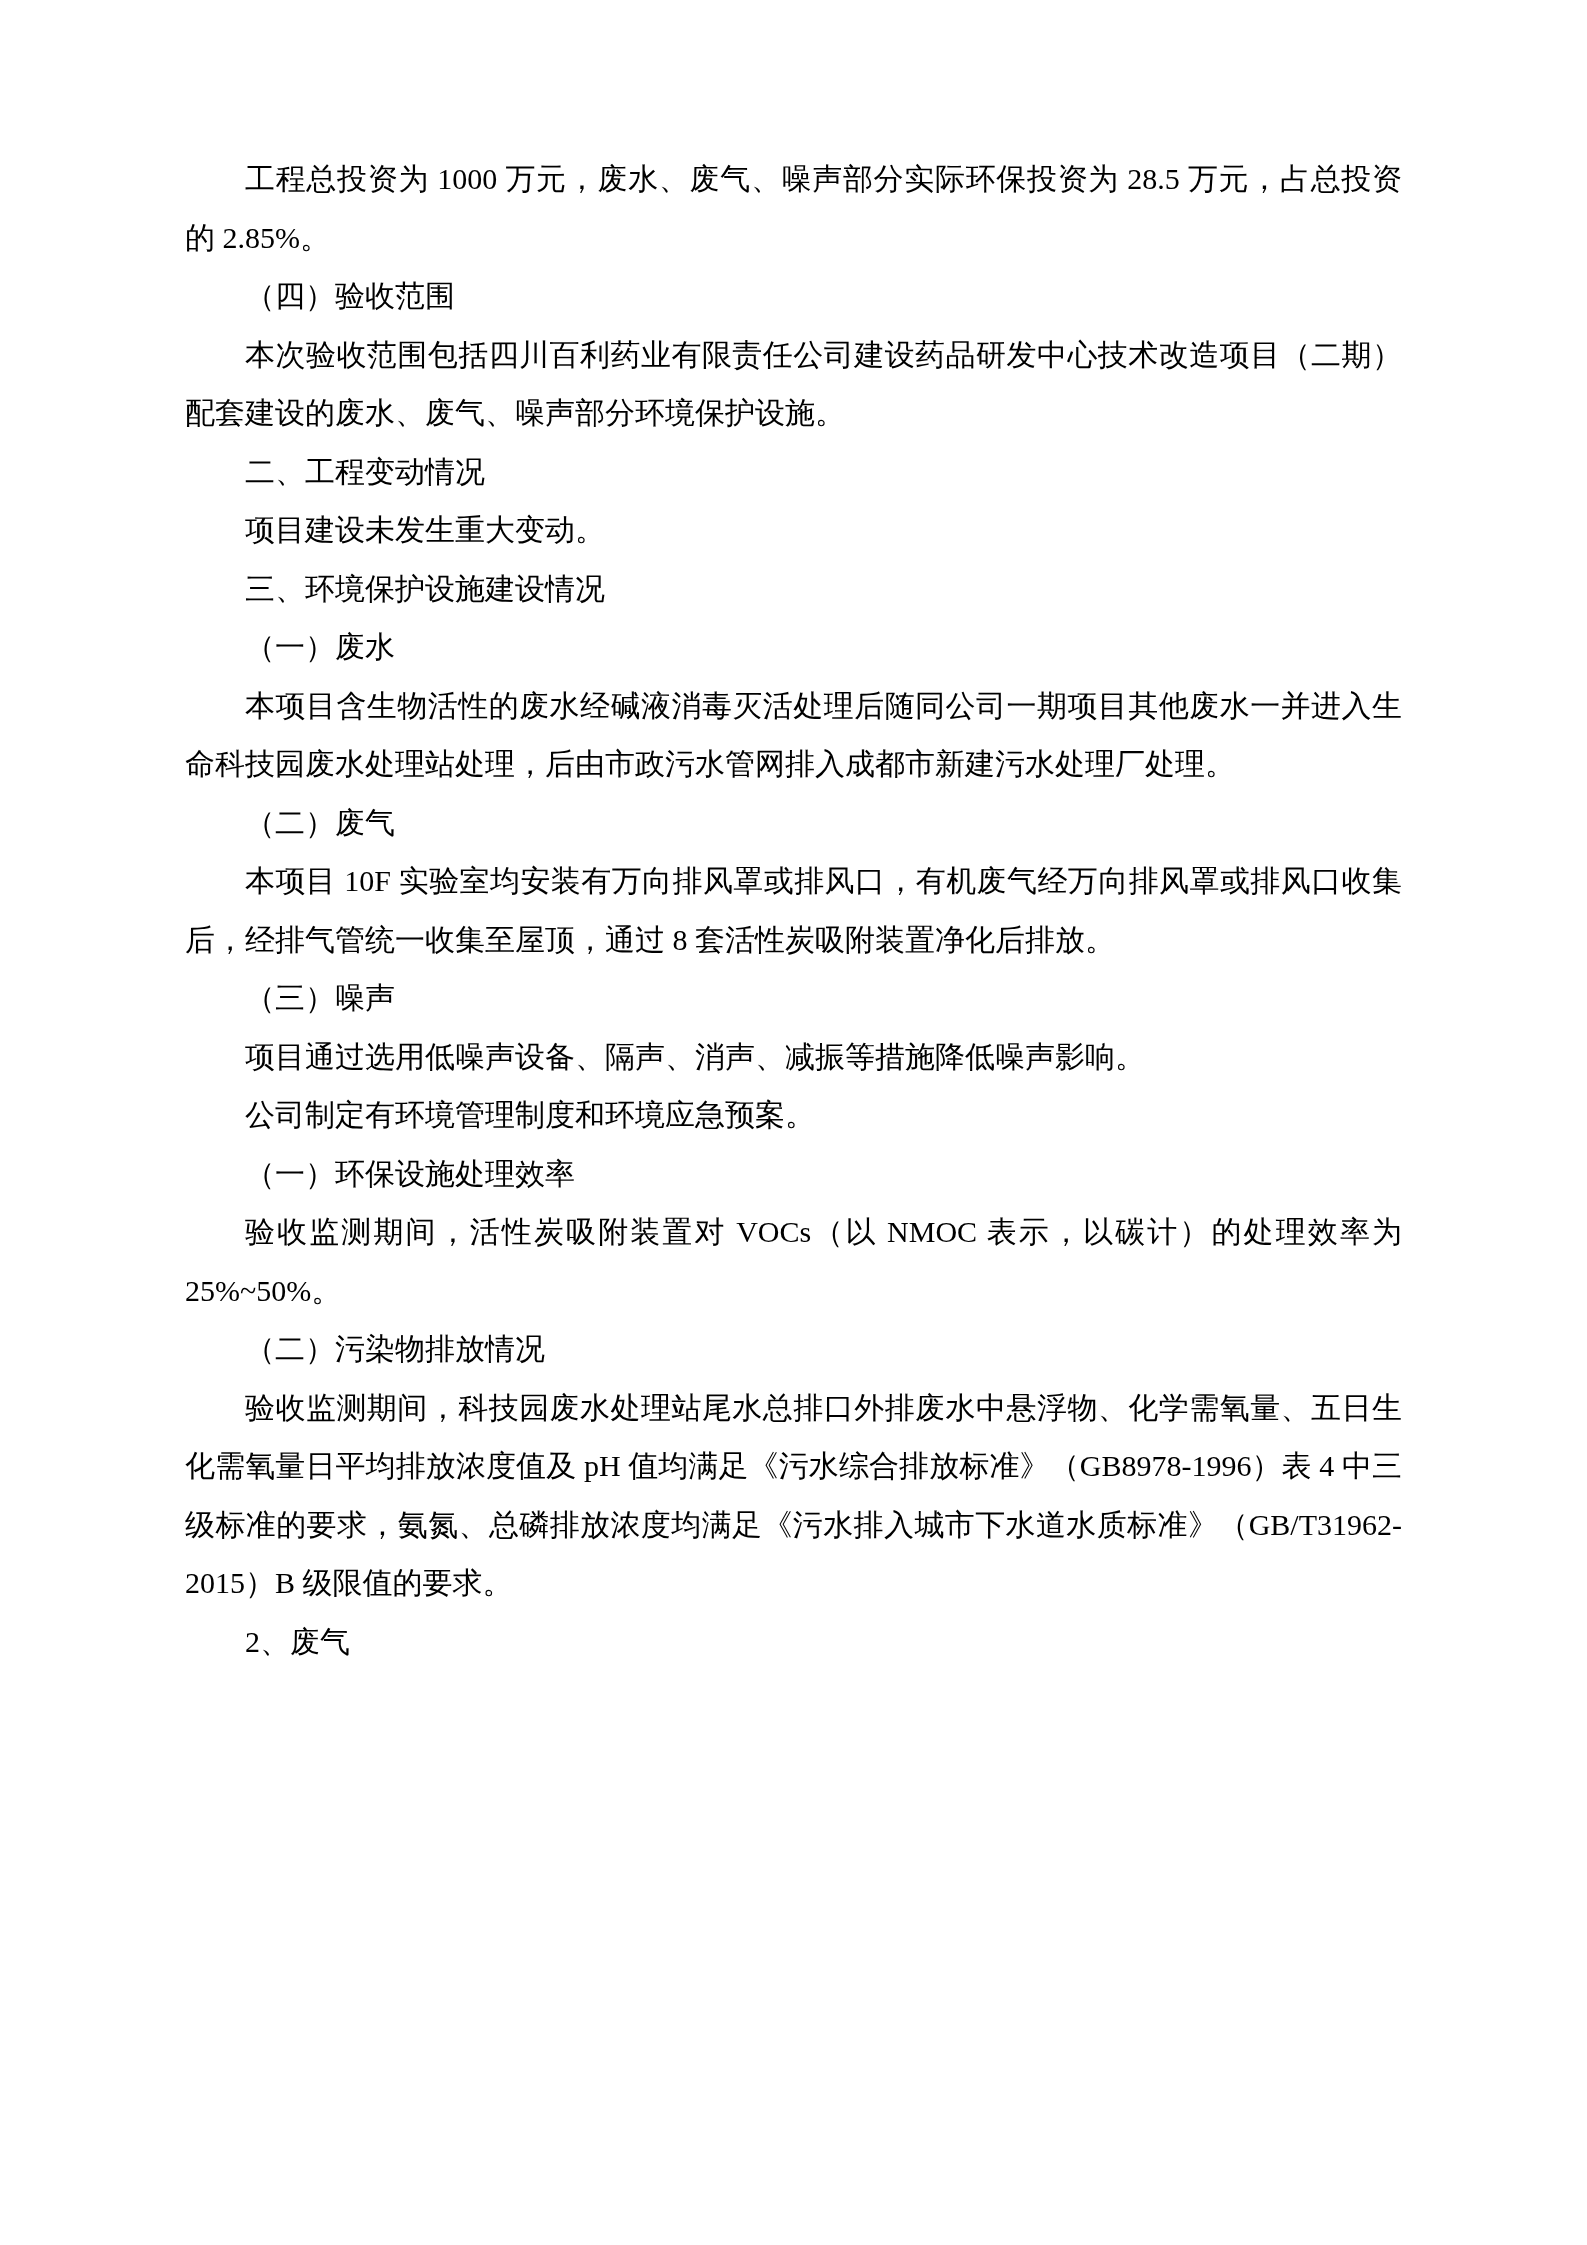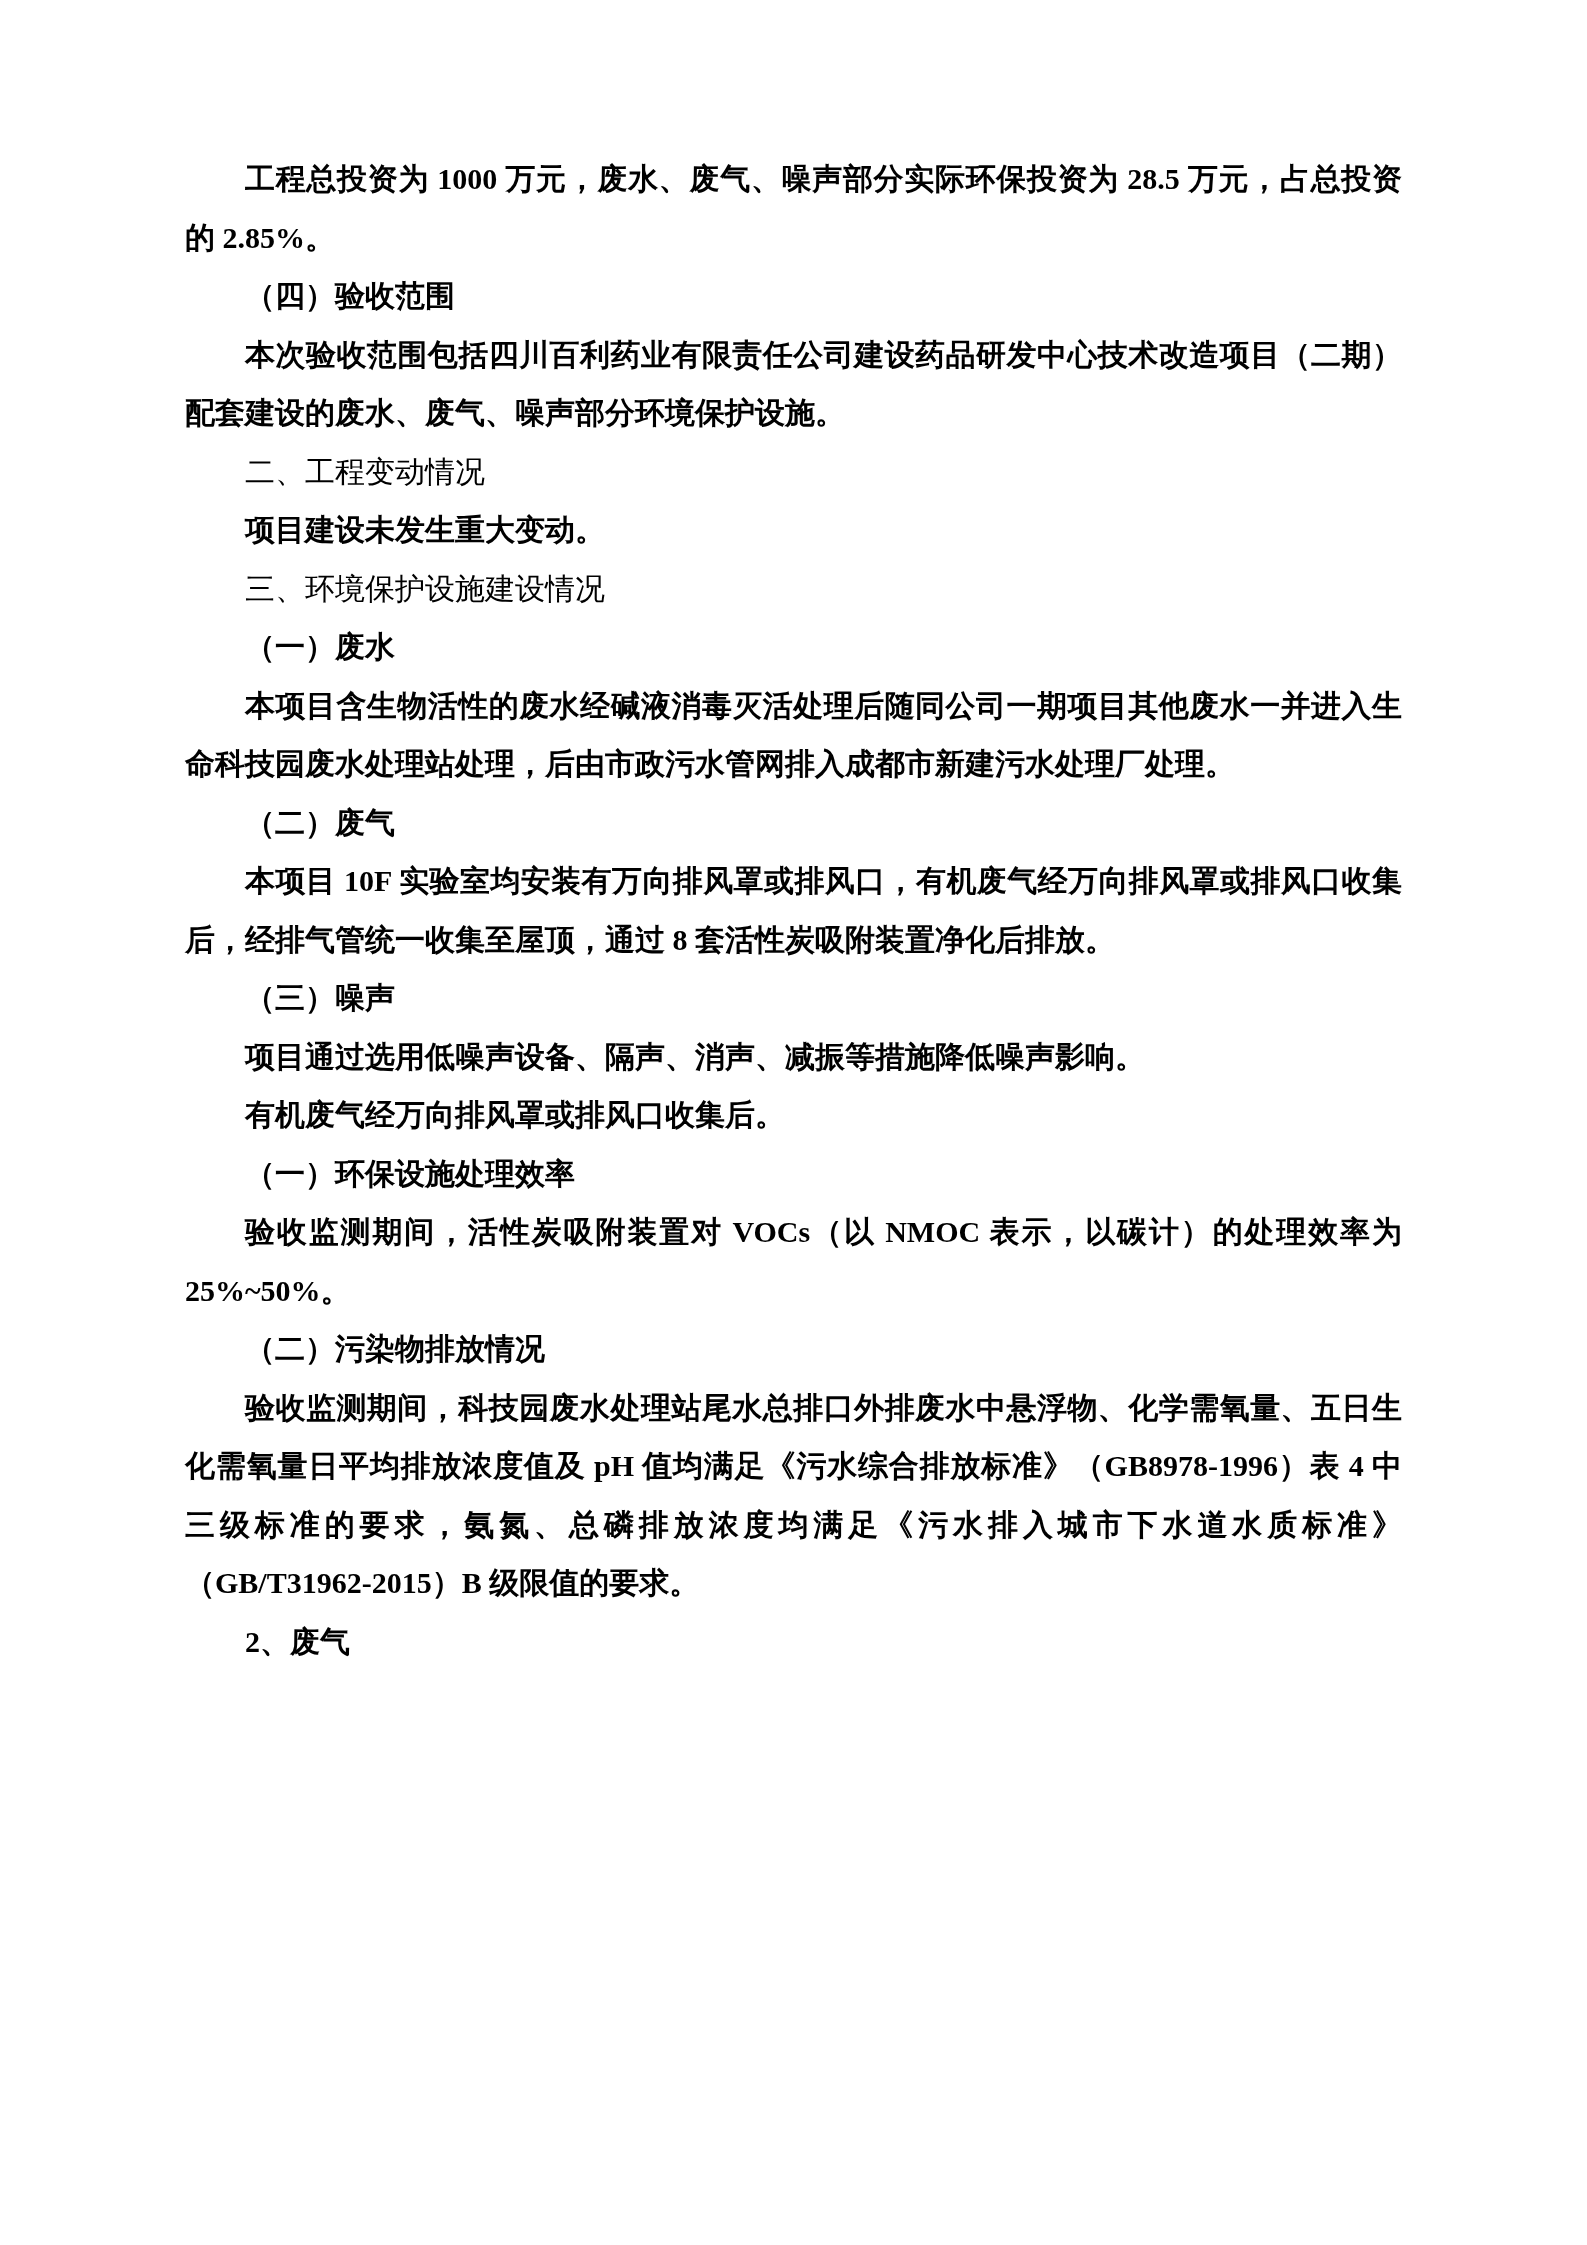--- a/index.html
+++ b/index.html
@@ -19,21 +19,20 @@
   }
   .doc-body {
     font-size: 30px;
     line-height: 1.95;
     text-align: justify;
     text-justify: inter-ideograph;
   }
   p {
     margin: 0;
     padding: 0;
-    font-weight: bold;
   }
   .para {
     text-indent: 2em;
   }
   .heading {
     text-indent: 2em;
     font-weight: normal;
   }
   .subheading {
     text-indent: 2em;
@@ -49,20 +48,20 @@
       <p class="para">本次验收范围包括四川百利药业有限责任公司建设药品研发中心技术改造项目（二期）配套建设的废水、废气、噪声部分环境保护设施。</p>
       <p class="heading">二、工程变动情况</p>
       <p class="para">项目建设未发生重大变动。</p>
       <p class="heading">三、环境保护设施建设情况</p>
       <p class="subheading">（一）废水</p>
       <p class="para">本项目含生物活性的废水经碱液消毒灭活处理后随同公司一期项目其他废水一并进入生命科技园废水处理站处理，后由市政污水管网排入成都市新建污水处理厂处理。</p>
       <p class="subheading">（二）废气</p>
       <p class="para">本项目 10F 实验室均安装有万向排风罩或排风口，有机废气经万向排风罩或排风口收集后，经排气管统一收集至屋顶，通过 8 套活性炭吸附装置净化后排放。</p>
       <p class="subheading">（三）噪声</p>
       <p class="para">项目通过选用低噪声设备、隔声、消声、减振等措施降低噪声影响。</p>
-      <p class="para">有机废气经万向排风罩或排风口收集后。</p>
+      <p class="para">公司制定有环境管理制度和环境应急预案。</p>
       <p class="subheading">（一）环保设施处理效率</p>
       <p class="para">验收监测期间，活性炭吸附装置对 VOCs（以 NMOC 表示，以碳计）的处理效率为 25%~50%。</p>
       <p class="subheading">（二）污染物排放情况</p>
       <p class="para">验收监测期间，科技园废水处理站尾水总排口外排废水中悬浮物、化学需氧量、五日生化需氧量日平均排放浓度值及 pH 值均满足《污水综合排放标准》（GB8978-1996）表 4 中三级标准的要求，氨氮、总磷排放浓度均满足《污水排入城市下水道水质标准》（GB/T31962-2015）B 级限值的要求。</p>
       <p class="subheading">2、废气</p>
     </div>
 </div>
 
 </body></html>

